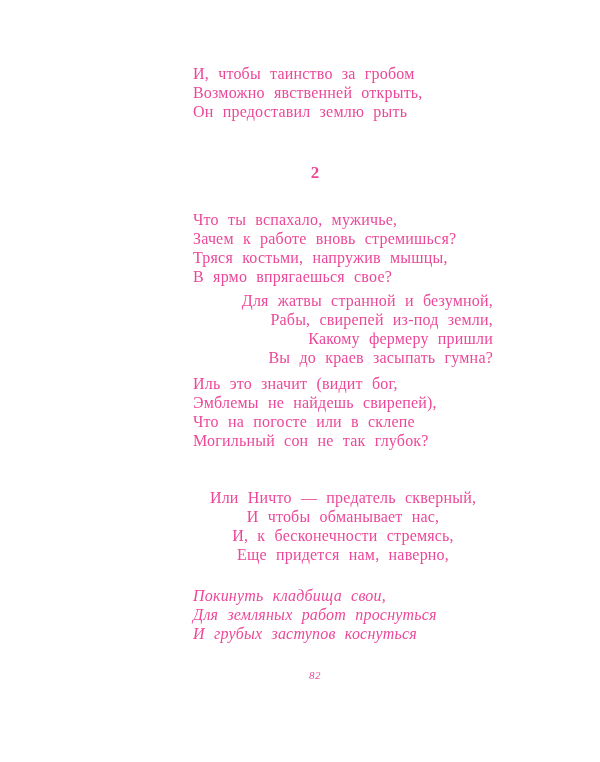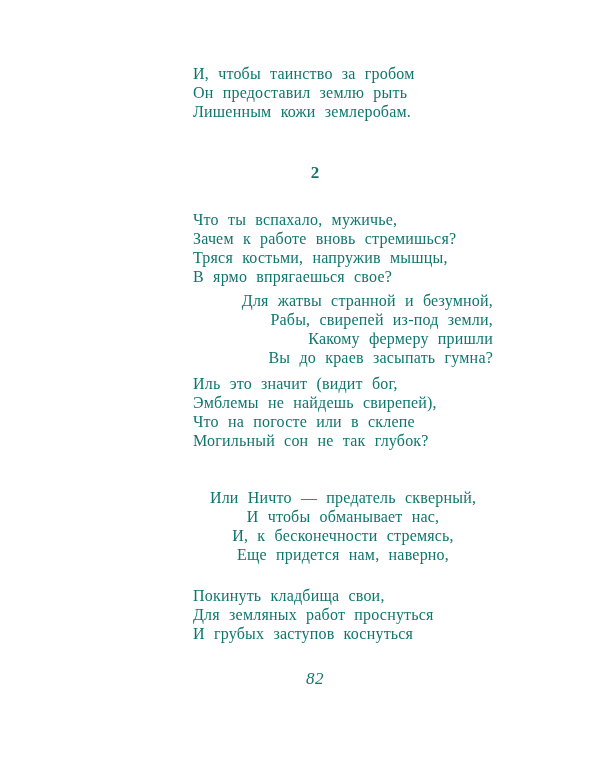--- a/index.html
+++ b/index.html
@@ -6,21 +6,21 @@
     margin: 0;
     padding: 0;
     background: #ffffff;
   }
   .page {
     position: relative;
     width: 600px;
     height: 762px;
     background: #ffffff;
     font-family: "Liberation Serif", "DejaVu Serif", serif;
-    color: #0f766e;
+    color: #ec4899;
     overflow: hidden;
   }
   .stanza {
     position: absolute;
     left: 193px;
     width: 300px;
   }
   .verse-line {
     margin: 0;
     padding: 0;
@@ -28,51 +28,51 @@
     line-height: 19px;
     word-spacing: 5px;
     letter-spacing: 0.2px;
     white-space: nowrap;
   }
   .stanza-1 { top: 64px; }
   .stanza-2 { top: 198px; margin-top: 12px; }
   .stanza-3 { top: 291px; text-align: right; }
   .stanza-4 { top: 374px; }
   .stanza-5 { top: 488px; text-align: center; }
-  .stanza-6 { top: 586px; }
+  .stanza-6 { top: 586px; font-style: italic; }
   .section-heading {
     position: absolute;
     left: 193px;
     top: 163px;
     width: 244px;
     text-align: center;
     font-size: 17px;
     font-weight: bold;
     letter-spacing: 0.2px;
   }
   .page-number {
     position: absolute;
     left: 193px;
     top: 669px;
     width: 244px;
     text-align: center;
-    font-size: 17px;
+    font-size: 11px;
     font-style: italic;
     letter-spacing: 0.5px;
   }
 </style>
 </head>
 <body>
 
 <div class="page">
 
   <section class="stanza stanza-1">
     <p class="verse-line">И, чтобы таинство за гробом</p>
+    <p class="verse-line">Возможно явственней открыть,</p>
     <p class="verse-line">Он предоставил землю рыть</p>
-    <p class="verse-line">Лишенным кожи землеробам.</p>
   </section>
 
   <div class="section-heading">2</div>
 
   <section class="stanza stanza-2">
     <p class="verse-line">Что ты вспахало, мужичье,</p>
     <p class="verse-line">Зачем к работе вновь стремишься?</p>
     <p class="verse-line">Тряся костьми, напружив мышцы,</p>
     <p class="verse-line">В ярмо впрягаешься свое?</p>
   </section>

